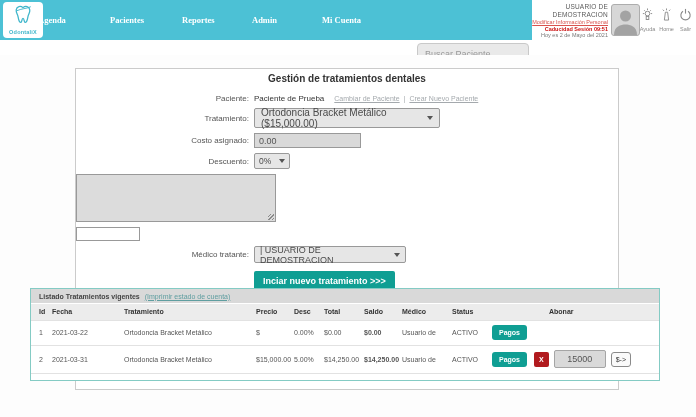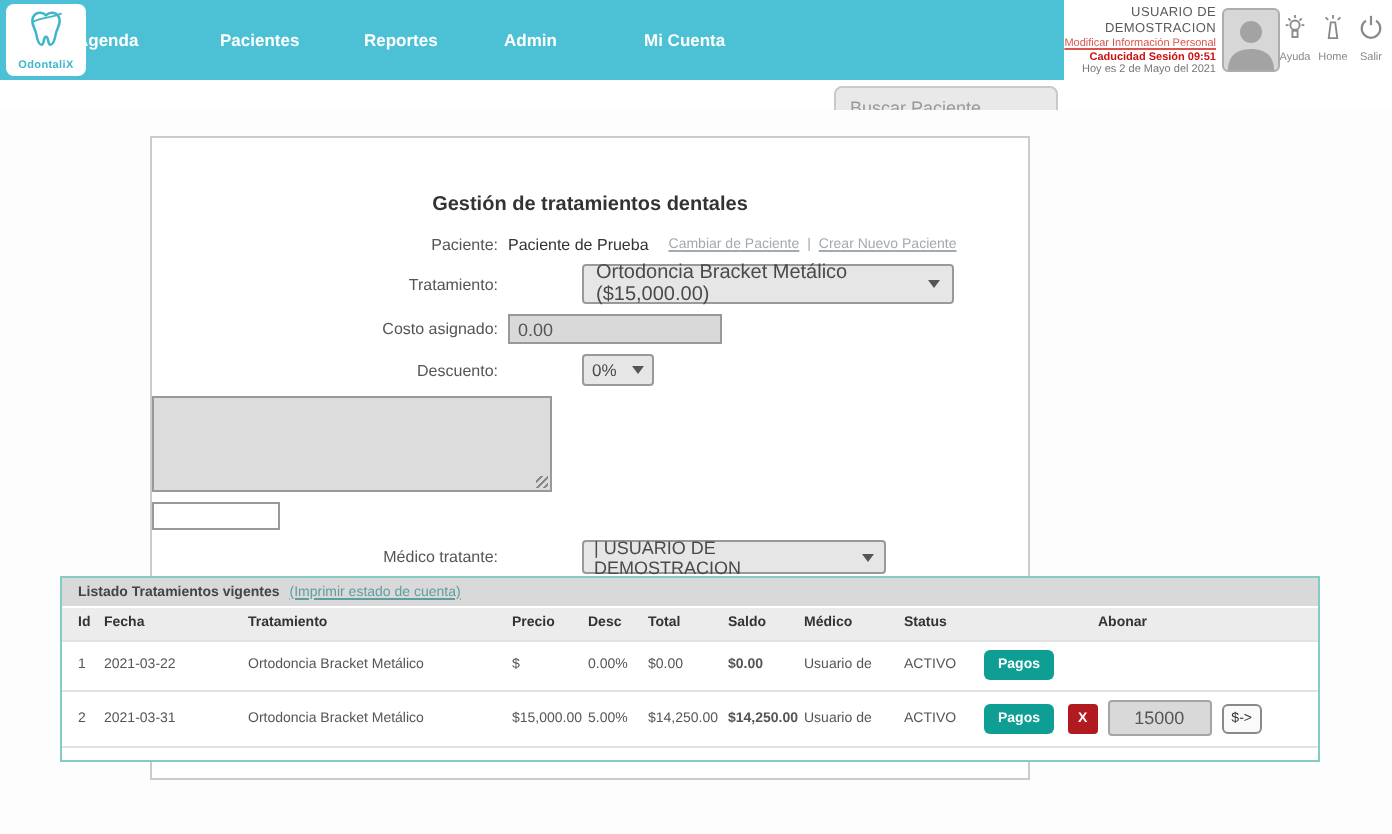--- a/index.html
+++ b/index.html
@@ -3,21 +3,21 @@
 <meta charset="utf-8">
 <style>
   * { box-sizing: border-box; margin: 0; padding: 0; }
   body { font-family: "Liberation Sans", sans-serif; background:#fff; }
   .screen { position:relative; width:696px; height:417px; background:#fff; overflow:hidden; }
 
   
   .navbar { position:absolute; left:0; top:0; width:696px; height:40px; background:#4cc1d5; }
   .logo-box { position:absolute; left:3px; top:2px; width:40px; height:36px; background:#fff; border-radius:4px; text-align:center; padding-top:2px; cursor:pointer; }
   .logo-text { font-size:5.5px; font-weight:bold; color:#3fb6cb; letter-spacing:0.2px; }
-  .nav-item { position:absolute; top:15px; font-size:8.5px; font-weight:600; color:#fff; text-decoration:none; cursor:pointer; }
+  .nav-item { position:absolute; top:15px; font-size:8.5px; font-weight:600; color:#fff; text-decoration:none; cursor:pointer;font-family:Liberation Serif, serif; }
   .nav-agenda { left:38px; } .nav-pacientes { left:110px; } .nav-reportes { left:182px; }
   .nav-admin { left:252px; } .nav-micuenta { left:322px; }
   .search-input { position:absolute; left:417px; top:8px; width:112px; height:22px; background:#e9e9e9; border:1px solid #c9c9c9; border-radius:4px; font-size:9px; color:#888; padding:0 7px; font-family:"Liberation Sans", sans-serif;margin-top:35px; }
   .search-input::placeholder { color:#999; }
 
   .user-panel { position:absolute; right:0; top:0; width:164px; height:40px; background:#fff; }
   .user-text { position:absolute; right:88px; top:3px; width:76px; text-align:right; line-height:1.22; }
   .user-name { font-size:6.5px; color:#5a5a5a; letter-spacing:0.2px; }
   .modify-link { font-size:5.5px; color:#d9534f; text-decoration:underline; cursor:pointer; display:block; }
   .session-expiry { font-size:5.5px; color:#cc1111; font-weight:bold; }
@@ -25,31 +25,31 @@
   .avatar { position:absolute; right:56px; top:4px; width:29px; height:32px; background:#d7d7d7; border:1px solid #adadad; border-radius:3px; overflow:hidden; cursor:pointer; }
   .quick-icons { position:absolute; right:1px; top:7px; display:flex; }
   .qicon { width:19px; text-align:center; cursor:pointer; }
   .qicon .qlabel { font-size:5.5px; color:#8a8a8a; margin-top:1px; }
 
   
   .breadcrumb-bar { position:absolute; left:0; top:40px; width:696px; height:15px; border-top:2px solid #8c8c8c; border-bottom:1px solid #bdbdbd; background:linear-gradient(#fbfbfb,#e4e4e4); font-size:7.5px; font-weight:bold; color:#1a1a1a; line-height:12px; padding-left:4px; }
 
   
   .main { position:absolute; left:0; top:55px; width:696px; height:362px; background:#fdfdfd; }
-  .card { position:absolute; left:75px; top:13px; width:440px; height:322px; background:#fff; border:1px solid #cbcbcb; padding-top:28px; }
+  .card { position:absolute; left:75px; top:13px; width:544px; height:322px; background:#fff; border:1px solid #cbcbcb; padding-top:4px; }
   .page-title { text-align:center; font-size:10px; font-weight:bold; color:#333; margin-bottom:10px; }
 
   .frm-row { display:flex; align-items:center; margin-bottom:5px; }
   .frm-label { width:178px; text-align:right; padding-right:5px; font-size:8px; color:#555; flex-shrink:0; }
   .patient-name { font-size:8px; font-weight:normal; color:#333; }
   .pat-links { margin-left:10px; font-size:7px; color:#a4a9ad; }
   .pat-links a { color:#a4a9ad; text-decoration:underline; cursor:pointer; }
   .pat-sep { margin:0 2px; color:#a4a9ad; }
 
-  .selectbox { background:#e6e6e6; border:1px solid #999; border-radius:2px; color:#4a4a4a; display:flex; align-items:center; justify-content:space-between; cursor:pointer;margin-left:37px; }
+  .selectbox { background:#e6e6e6; border:1px solid #999; border-radius:2px; color:#4a4a4a; display:flex; align-items:center; justify-content:space-between; cursor:pointer; }
   .sel-treatment { width:186px; height:20px; font-size:10px; padding:0 6px; }
   .sel-discount { width:36px; height:16px; font-size:8.5px; padding:0 4px; }
   .sel-doctor { width:152px; height:17px; font-size:9px; padding:0 5px; }
   .sel-arrow { width:0; height:0; border-left:3px solid transparent; border-right:3px solid transparent; border-top:4px solid #555; margin-left:5px; flex-shrink:0; }
 
   .input-grey { background:#d9d9d9; border:1px solid #999; font-size:9px; color:#555; padding:0 4px; font-family:"Liberation Sans", sans-serif; }
   .cost-input { width:107px; height:15px; }
   .reason-textarea { position:relative; width:200px; height:48px; background:#dcdcdc; border:1px solid #999; }
   .resize-handle { position:absolute; right:1px; bottom:1px; width:6px; height:6px; background:repeating-linear-gradient(135deg, transparent 0 1.5px, #8a8a8a 1.5px 2.5px); }
   .date-input { width:64px; height:14px; background:#fff; border:1px solid #999; font-size:8px; color:#444; padding:0 3px; font-family:"Liberation Sans", sans-serif; }

